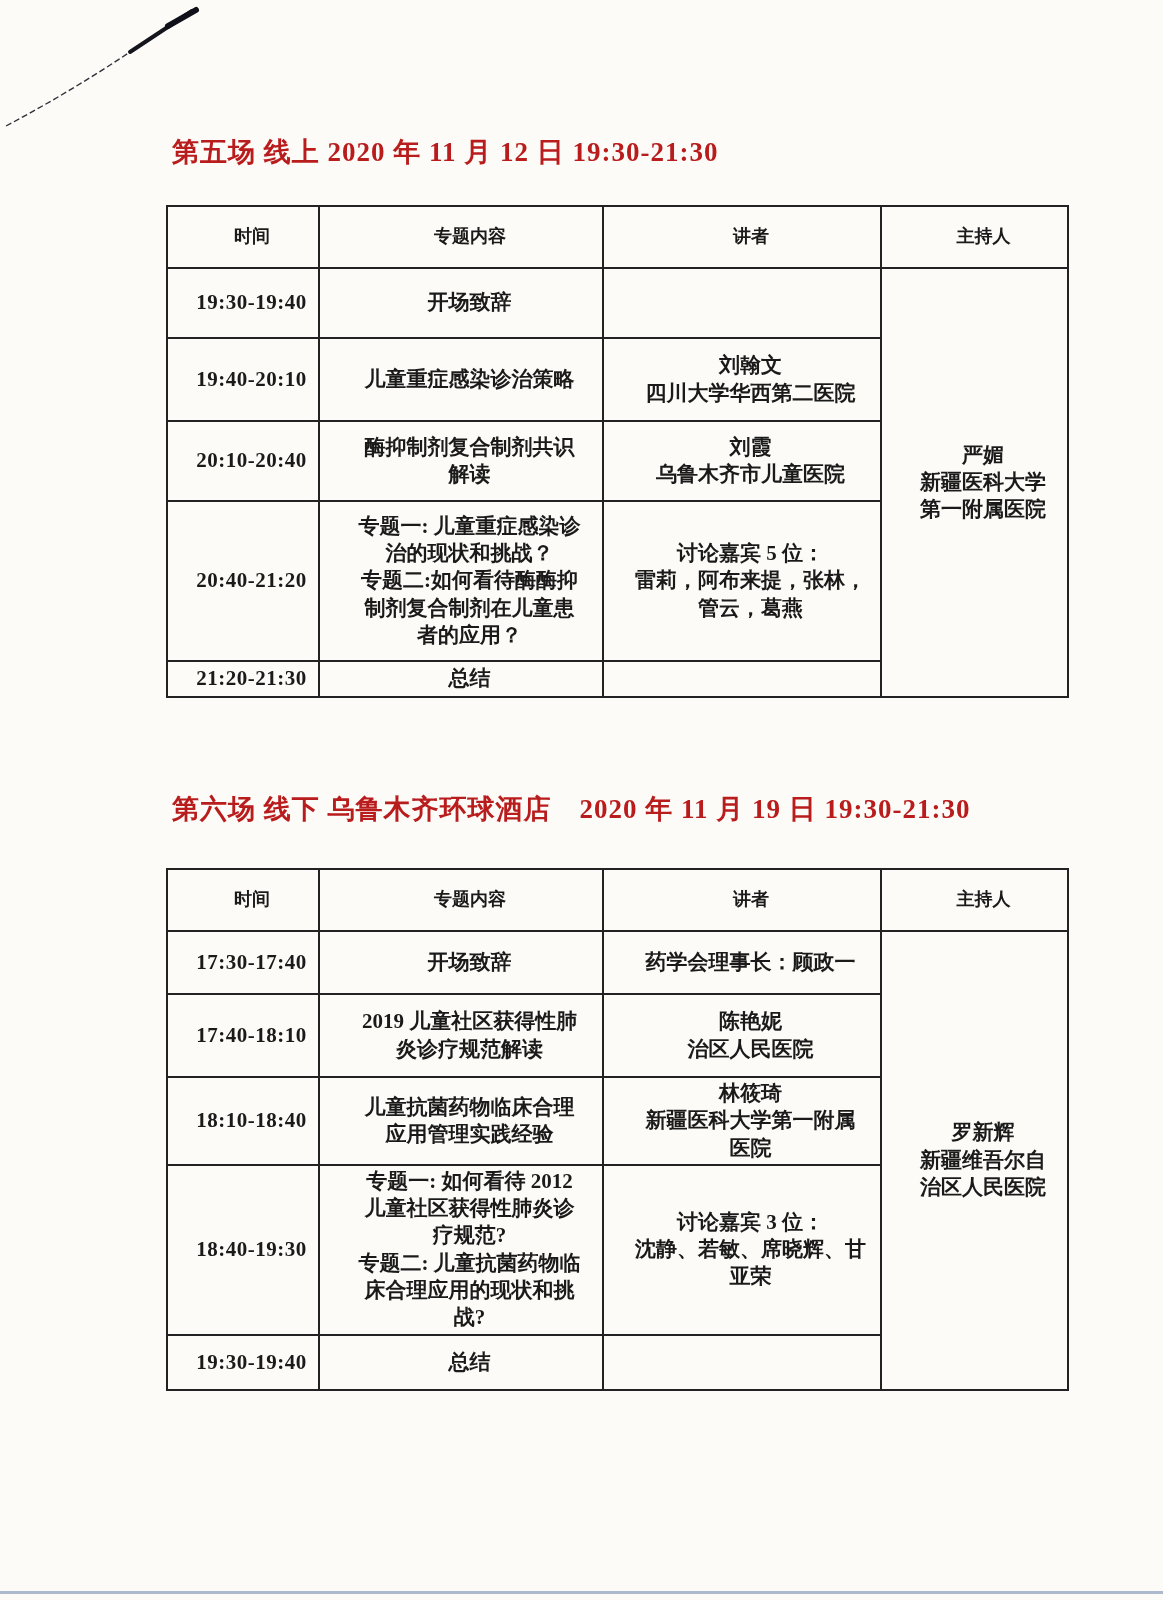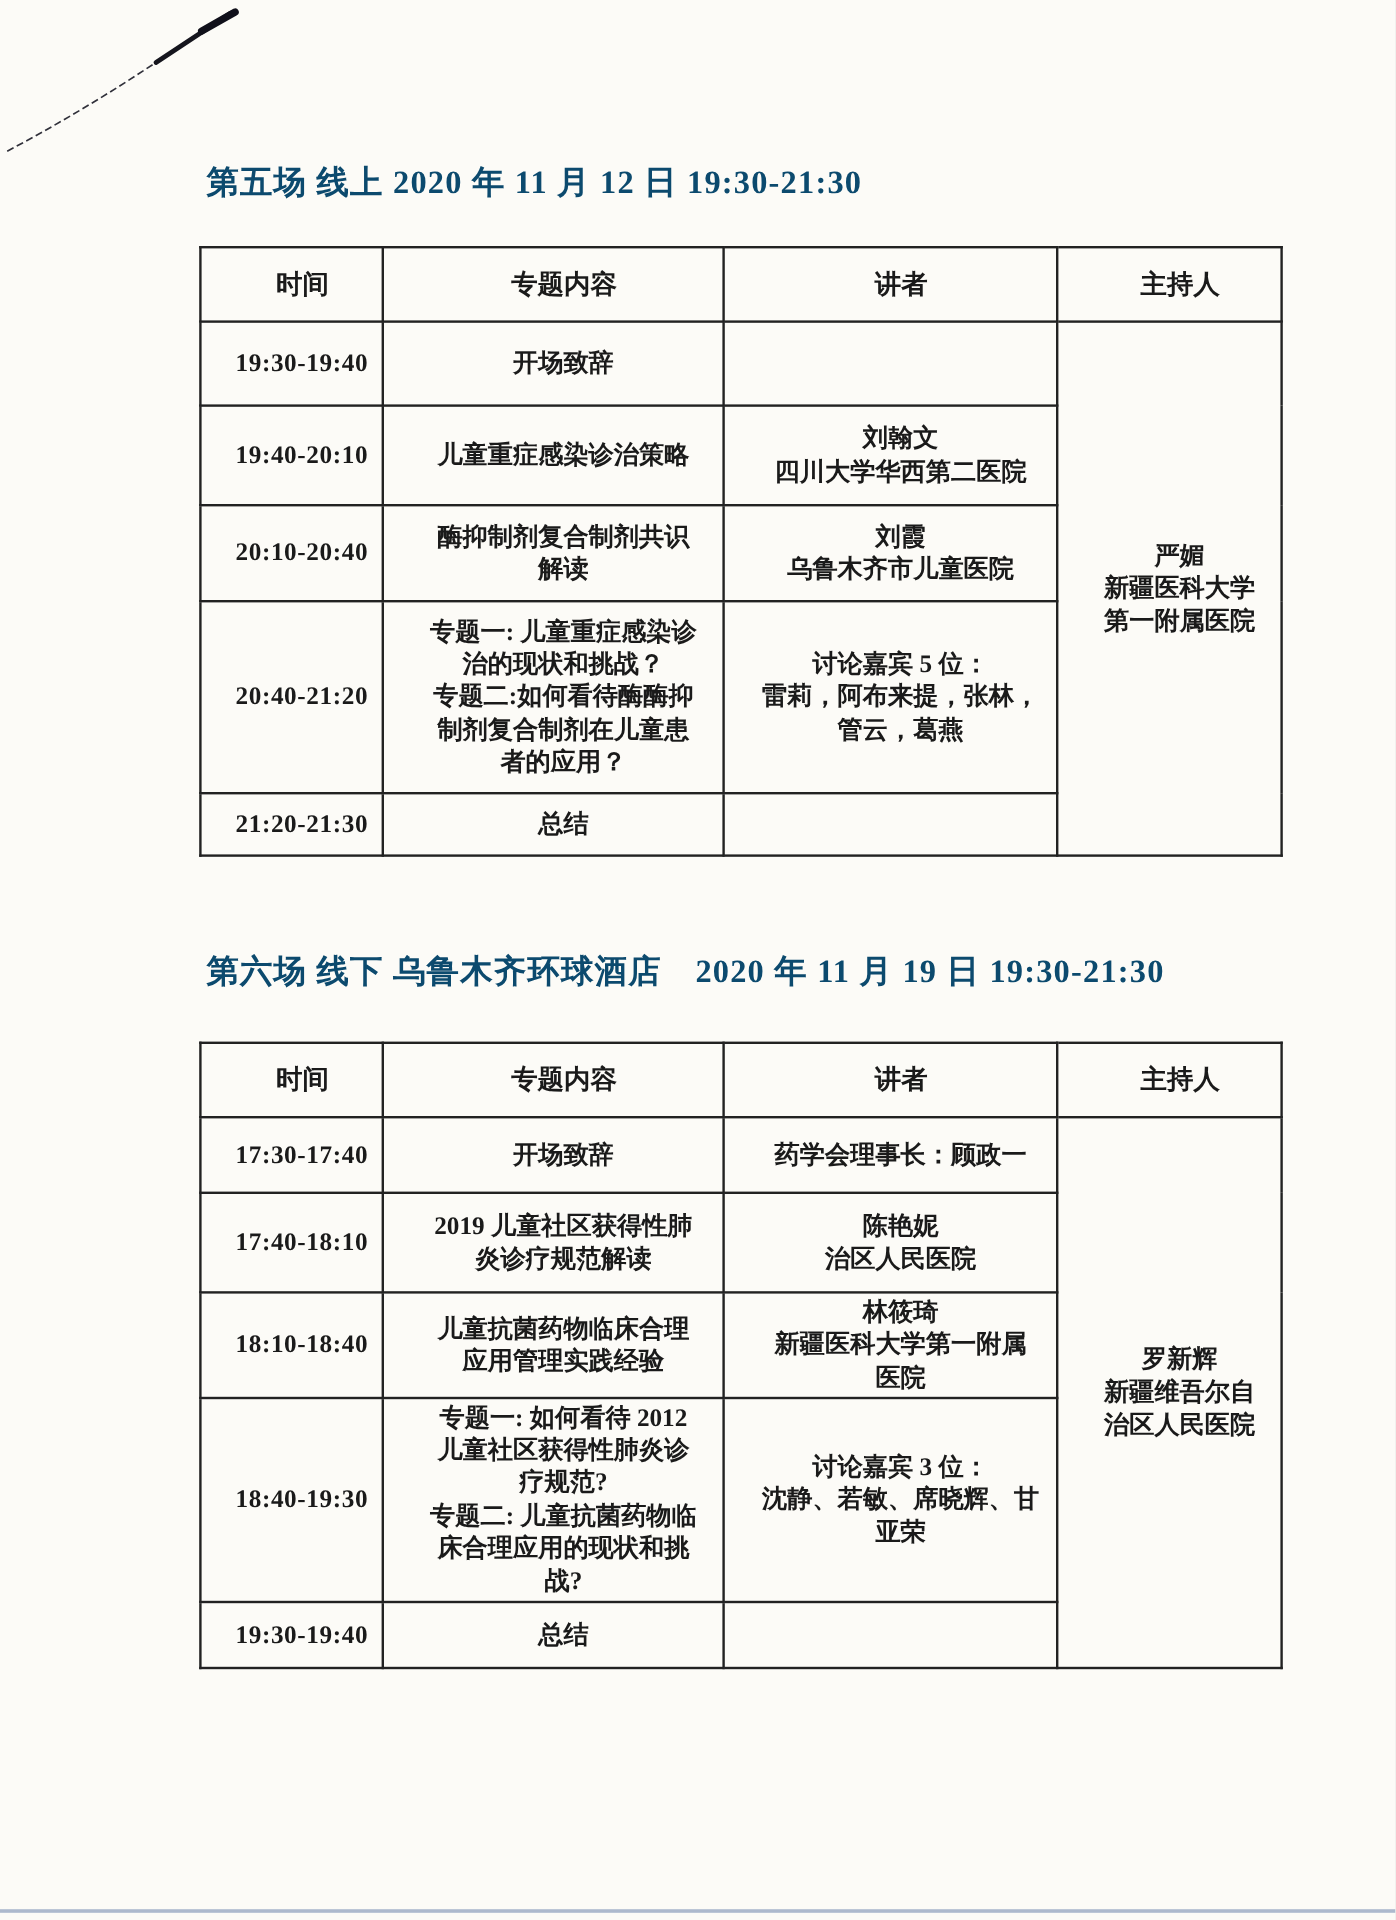--- a/index.html
+++ b/index.html
@@ -12,40 +12,40 @@
     overflow: hidden;
     font-family: "Liberation Serif", "DejaVu Serif", serif;
     color: #1d1d1d;
   }
   .session-title {
     position: absolute;
     font-size: 27px;
     font-weight: bold;
     letter-spacing: 1px;
     white-space: nowrap;
-    color: #0c4a6e;
+    color: #b91c1c;
     font-family: Liberation Serif, serif;
   }
   table.schedule {
     position: absolute;
     border-collapse: collapse;
     table-layout: fixed;
   }
   table.schedule th,
   table.schedule td {
     border: 2px solid #222;
     text-align: center;
     vertical-align: middle;
     font-weight: bold;
     white-space: pre-line;
     padding: 2px 6px;
     line-height: 1.3;
     color: #1a1a1a;
   }
-  table.schedule th { font-size: 22px; padding-left: 24px; }
+  table.schedule th { font-size: 18px; padding-left: 24px; }
   table.schedule td { font-size: 21px; padding-left: 23px; }
   td.time-cell { font-size: 21px; letter-spacing: 0.5px; }
   .page-edge-line {
     position: absolute;
     left: 0;
     top: 1591px;
     width: 1163px;
     height: 3px;
     background: #9fadc6;
     opacity: 0.85;
@@ -108,21 +108,21 @@
         <td class="time-cell">20:40-21:20</td>
         <td>专题一: 儿童重症感染诊
 治的现状和挑战？
 专题二:如何看待酶酶抑
 制剂复合制剂在儿童患
 者的应用？</td>
         <td>讨论嘉宾 5 位：
 雷莉，阿布来提，张林，
 管云，葛燕</td>
       </tr>
-      <tr style="height:52px">
+      <tr style="height:36px">
         <td class="time-cell">21:20-21:30</td>
         <td>总结</td>
         <td></td>
       </tr>
     </tbody>
   </table>
 
   <div class="session-title" style="left:172px; top:791px;">第六场 线下 乌鲁木齐环球酒店　2020 年 11 月 19 日 19:30-21:30</div>
 
   <table class="schedule" style="left:166px; top:868px; width:901px;">

